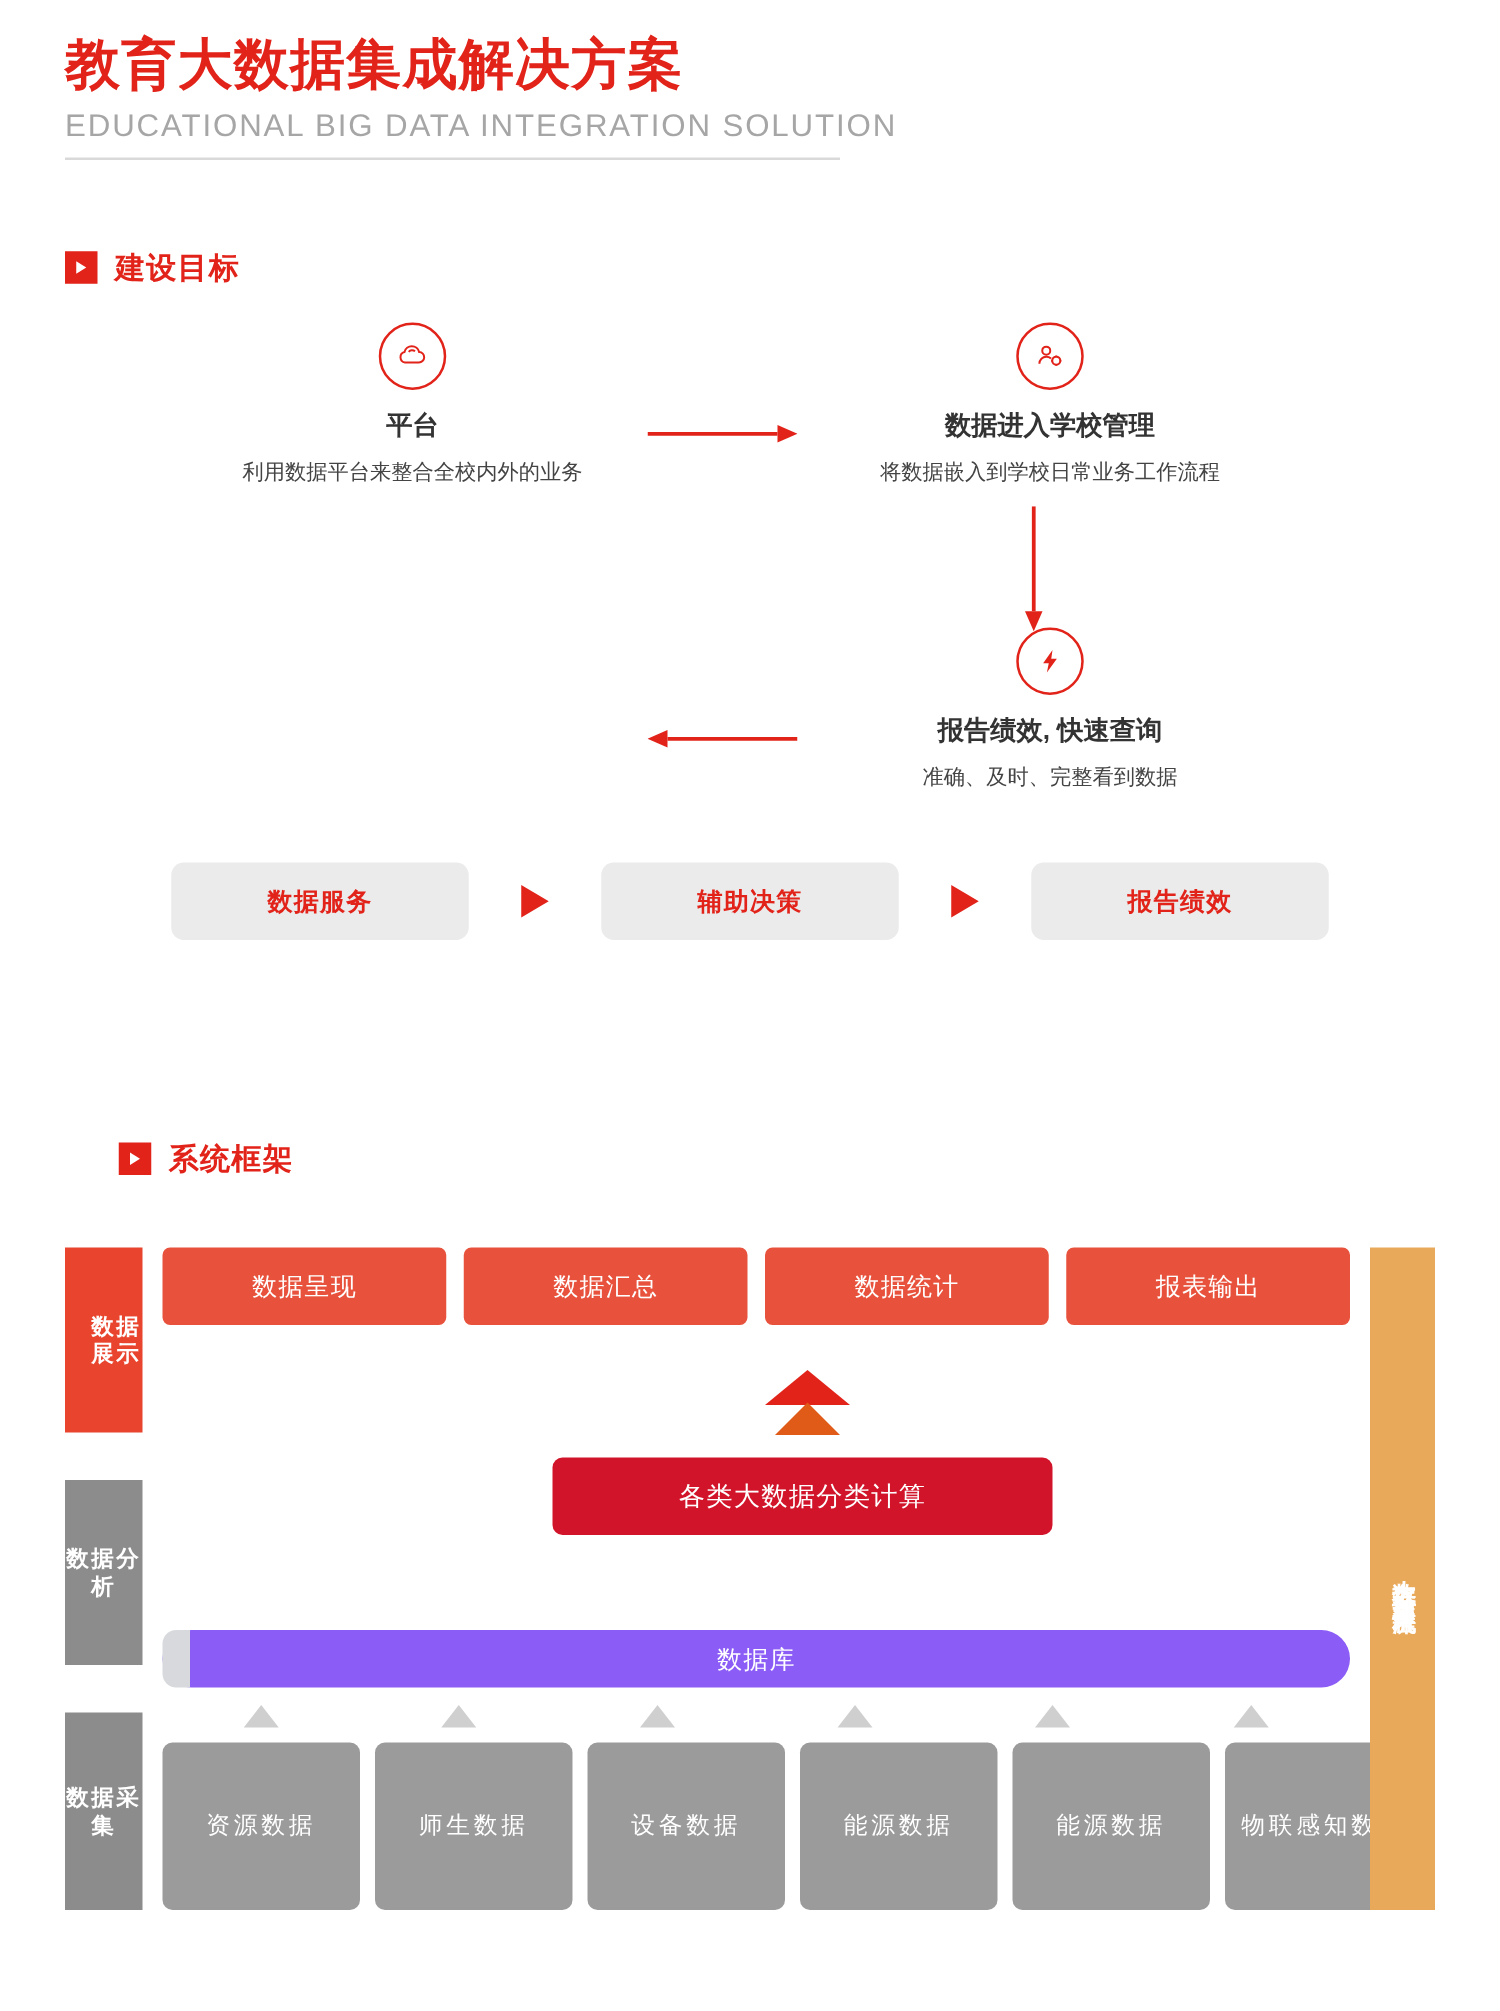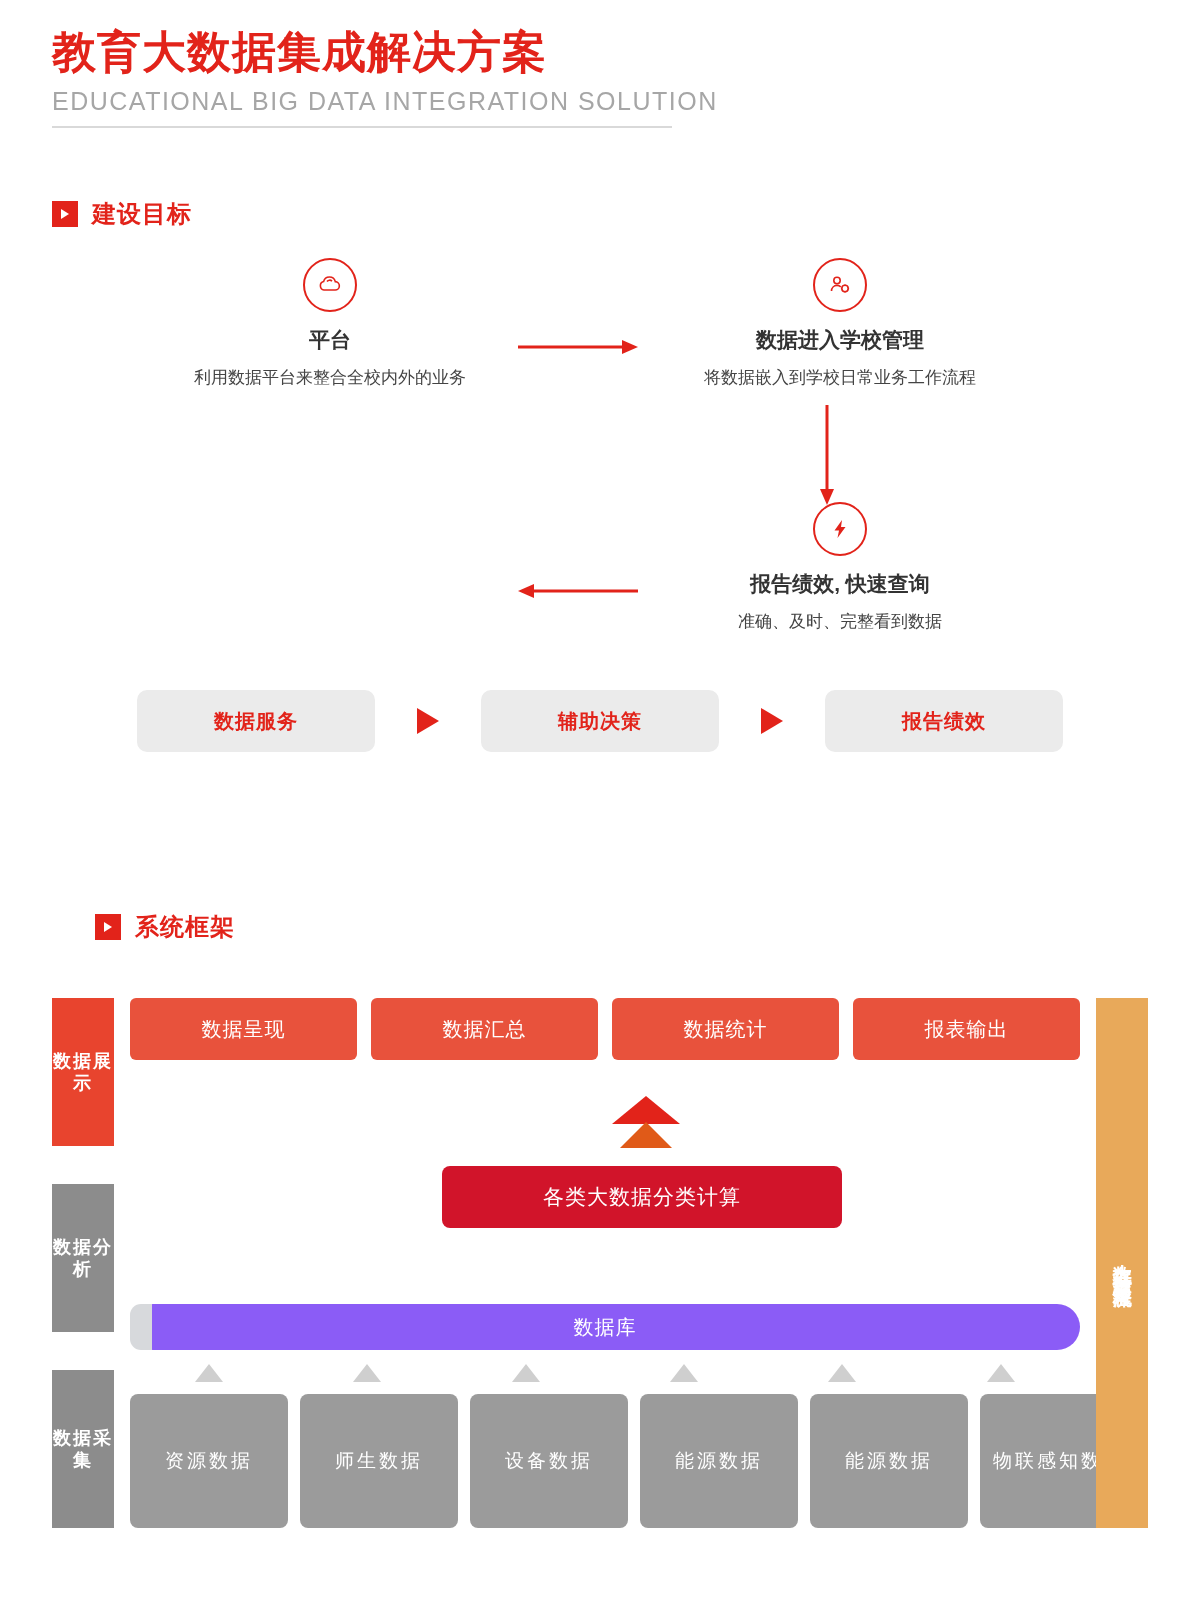--- a/index.html
+++ b/index.html
@@ -85,21 +85,21 @@
   
   .frame { position: absolute; left: 52px; top: 998px; width: 1096px; height: 530px; }
 
   .layer-col { position: absolute; left: 0; top: 0; width: 62px; }
   .layer-band {
     width: 62px; background: #8c8c8c; color: #ffffff;
     font-size: 18px; font-weight: bold; letter-spacing: 2px;
     display: flex; align-items: center; justify-content: center; text-align: center;
     line-height: 1.25;
   }
-  .layer-band.red { background: #e8442e; }
+  .layer-band.red { background: #e8442e; padding-left: 20px; }
   #band-0 { position: absolute; top: 0; height: 148px; }
   #band-1 { position: absolute; top: 186px; height: 148px; }
   #band-2 { position: absolute; top: 372px; height: 158px; }
 
   .frame-body {
     position: absolute; left: 78px; top: 0; width: 950px; height: 530px;
     background: #ffffff;
   }
 
   .top-row { position: absolute; left: 0; top: 0; width: 950px; display: flex; gap: 14px; }

